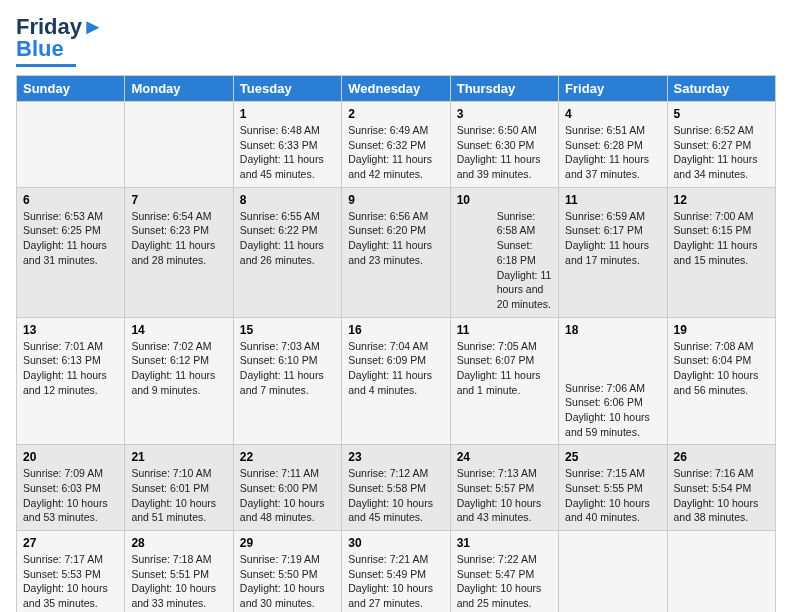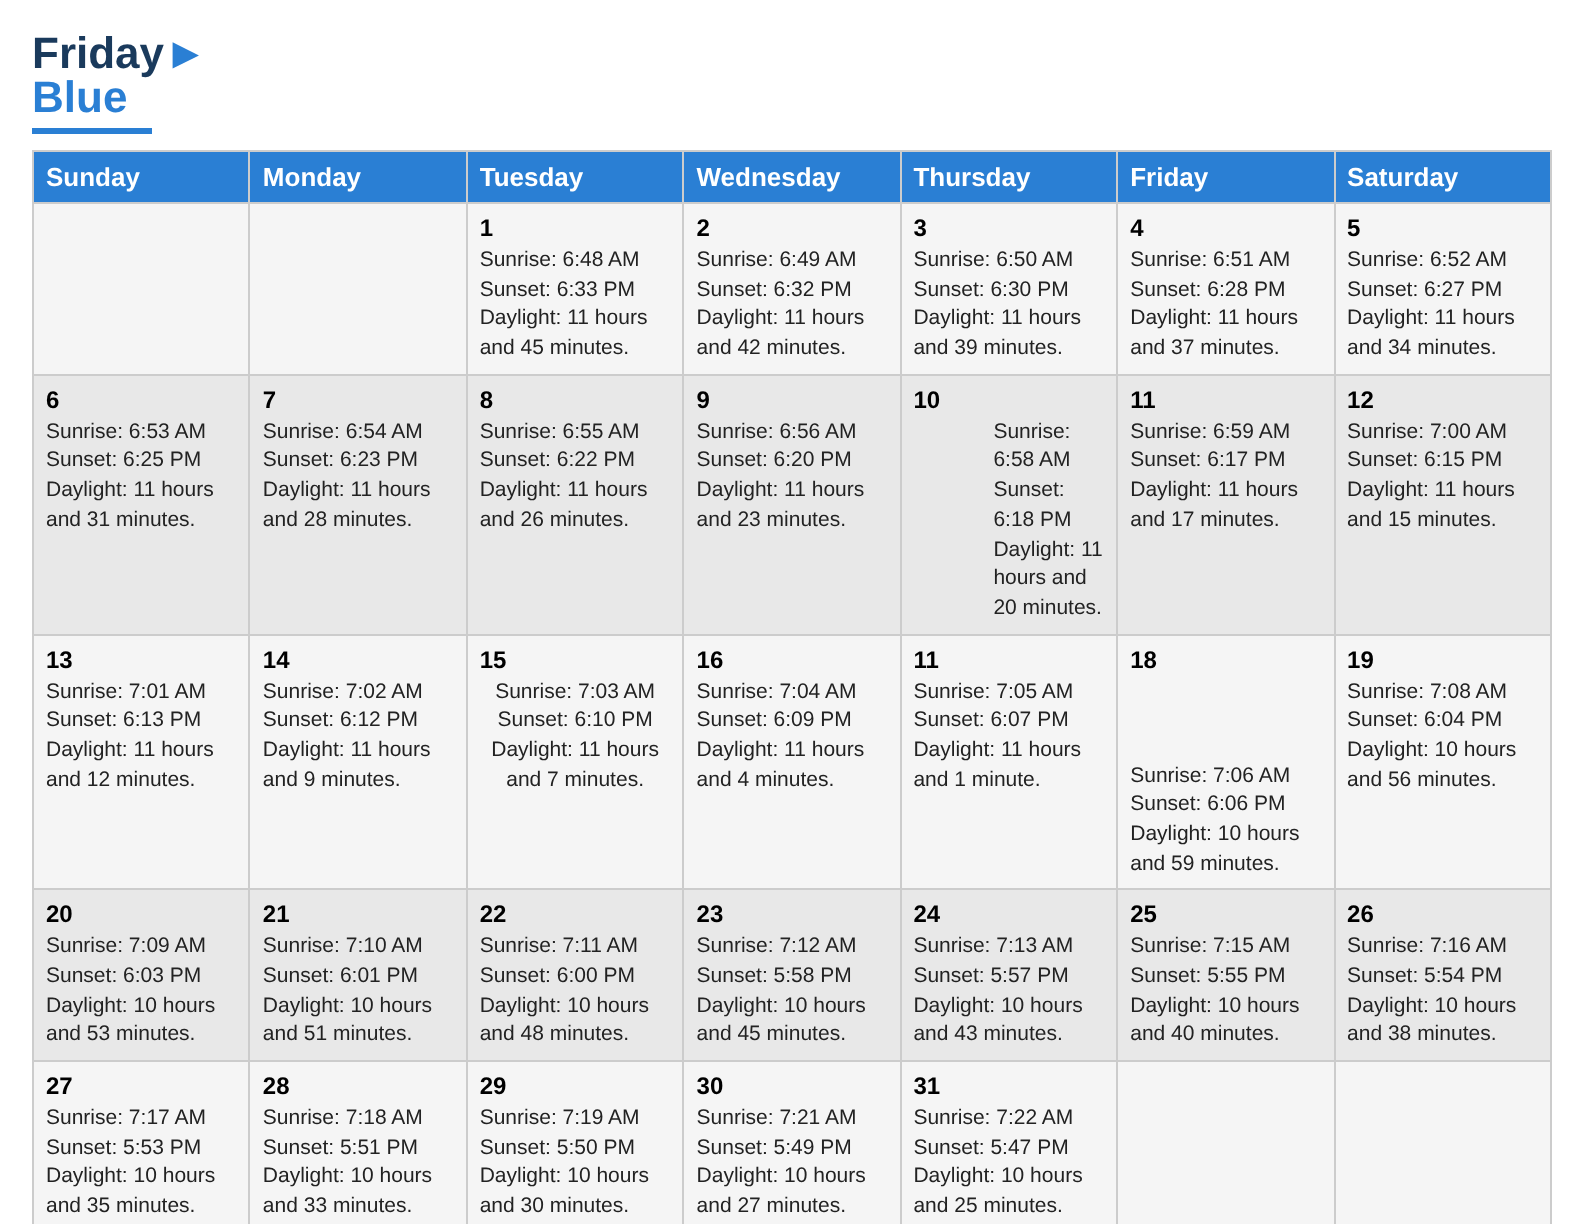--- a/index.html
+++ b/index.html
@@ -203,21 +203,21 @@
 Daylight: 11 hours and 12 minutes.</div>
         </td>
         <td>
           <span class="day-num">14</span>
           <div class="day-info" style="white-space: pre-line;">Sunrise: 7:02 AM
 Sunset: 6:12 PM
 Daylight: 11 hours and 9 minutes.</div>
         </td>
         <td>
           <span class="day-num">15</span>
-          <div class="day-info" style="white-space: pre-line; text-align: center;">Sunrise: 7:03 AM
+          <div class="day-info" style="white-space: pre-line;">Sunrise: 7:03 AM
 Sunset: 6:10 PM
 Daylight: 11 hours and 7 minutes.</div>
         </td>
         <td>
           <span class="day-num">16</span>
           <div class="day-info" style="white-space: pre-line;">Sunrise: 7:04 AM
 Sunset: 6:09 PM
 Daylight: 11 hours and 4 minutes.</div>
         </td>
         <td>

